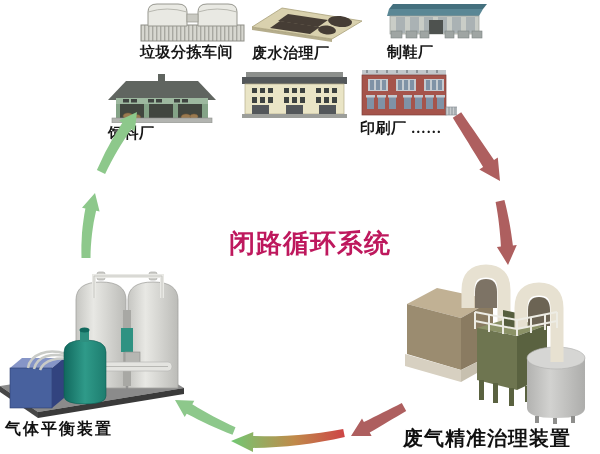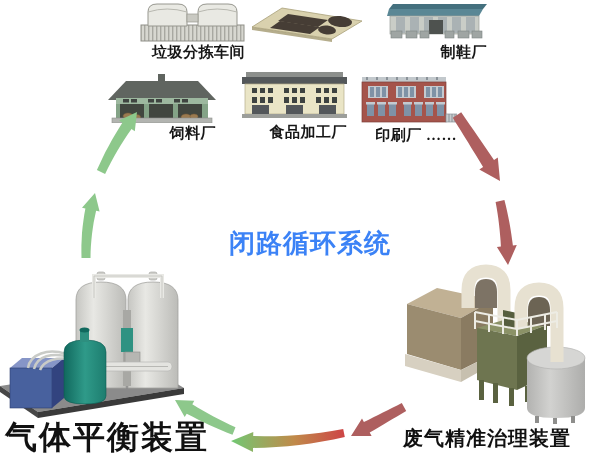--- a/index.html
+++ b/index.html
@@ -1,36 +1,36 @@
 <!DOCTYPE html>
 <html><head>
 <meta charset="utf-8">
 <style>
   *{margin:0;padding:0;box-sizing:border-box}
   html,body{width:600px;height:454px}
   body{
     position:relative;background:#ffffff;overflow:hidden;
     font-family:"Liberation Serif","DejaVu Serif",serif;
   }
-  .factory{position:absolute;display:flex;flex-direction:column;align-items:flex-end}
+  .factory{position:absolute;display:flex;flex-direction:column;align-items:flex-start}
   .factory svg{display:block}
   .f-label{
     font-size:15px;font-weight:600;color:#161616;white-space:nowrap;
     letter-spacing:.5px;margin-top:2px;line-height:17px;
   }
   .title{
     position:absolute;left:185px;top:226px;width:250px;text-align:center;
-    font-size:26px;font-weight:600;color:#3b82f6;letter-spacing:1px;white-space:nowrap;
+    font-size:26px;font-weight:600;color:#be185d;letter-spacing:1px;white-space:nowrap;
   }
   .device{position:absolute}
   .device svg{display:block}
   .dev-label{
     position:absolute;color:#111;white-space:nowrap;font-weight:600;line-height:1.1;
   }
-  .dev-label.left{left:5px;top:420px;font-size:32px;letter-spacing:2px}
+  .dev-label.left{left:5px;top:420px;font-size:16px;letter-spacing:2px}
   .dev-label.right{left:403px;top:427px;font-size:20px;letter-spacing:1px}
   #arrow-layer{position:absolute;left:0;top:0;pointer-events:none;z-index:6}
 </style>
 </head>
 <body>
 
 <div class="factory" style="left:140px;top:2px;width:105px">
   <svg width="105" height="40" viewBox="0 0 105 40">
     <defs>
       <pattern id="p-stripes" width="4" height="8" patternUnits="userSpaceOnUse">
@@ -50,20 +50,21 @@
 
 <div class="factory" style="left:252px;top:6px;width:110px">
   <svg width="110" height="37" viewBox="0 0 110 37">
     <polygon points="0,21 80,33 80,36 0,24" fill="#b5ad8c"></polygon>
     <polygon points="30,2 110,15 80,33 0,21" fill="#d9d1ae" stroke="#a89f78" stroke-width=".8"></polygon>
     <polygon points="36,8 76,14 66,21 26,15" fill="#463d35"></polygon>
     <polygon points="28,15 68,21 58,28 18,22" fill="#463d35"></polygon>
     <ellipse cx="88" cy="15.5" rx="12" ry="5.5" fill="#463d35" transform="rotate(6 88 15.5)"></ellipse>
     <ellipse cx="75" cy="24" rx="9" ry="4.5" fill="#463d35" transform="rotate(6 75 24)"></ellipse>
   </svg>
+  <span class="f-label">废水治理厂</span>
 </div>
 
 <div class="factory" style="left:387px;top:2px;width:100px">
   <svg width="100" height="40" viewBox="0 0 100 40">
     <polygon points="6,2 100,2 96,7 2,7" fill="#44707e"></polygon>
     <polygon points="2,7 96,7 92,14 0,14" fill="#5a8795"></polygon>
     <rect x="3" y="14" width="89" height="18" fill="#c9cdc7" stroke="#9aa09c" stroke-width=".7"></rect>
     <g fill="#aab2b4">
       <rect x="9" y="15" width="9" height="16"></rect>
         <rect x="23" y="15" width="9" height="16"></rect>
@@ -138,24 +139,23 @@
         <rect x="82" y="25" width="5" height="6"></rect>
         <rect x="90" y="25" width="5" height="6"></rect>
     </g>
     <g fill="#53575a">
       <rect x="10" y="33" width="17" height="9"></rect>
         <rect x="44" y="33" width="17" height="9"></rect>
         <rect x="77" y="33" width="17" height="9"></rect>
     </g>
     <rect x="0" y="42" width="105" height="4" fill="#9c9e9a"></rect>
   </svg>
-  <span class="f-label">食品加工厂</span>
-</div>
-
-<div class="factory" style="left:360px;top:77px;width:97px">
+</div>
+
+<div class="factory" style="left:360px;top:70px;width:97px">
   <svg width="97" height="48" viewBox="0 0 97 48">
     <rect x="2" y="0" width="84" height="5" fill="#c2c8cc"></rect>
     <g fill="#8a9298">
       <rect x="6" y="0" width="2" height="3"></rect>
         <rect x="16" y="0" width="2" height="3"></rect>
         <rect x="26" y="0" width="2" height="3"></rect>
       <rect x="36" y="0" width="2" height="3"></rect>
         <rect x="46" y="0" width="2" height="3"></rect>
         <rect x="56" y="0" width="2" height="3"></rect>
       <rect x="66" y="0" width="2" height="3"></rect>

